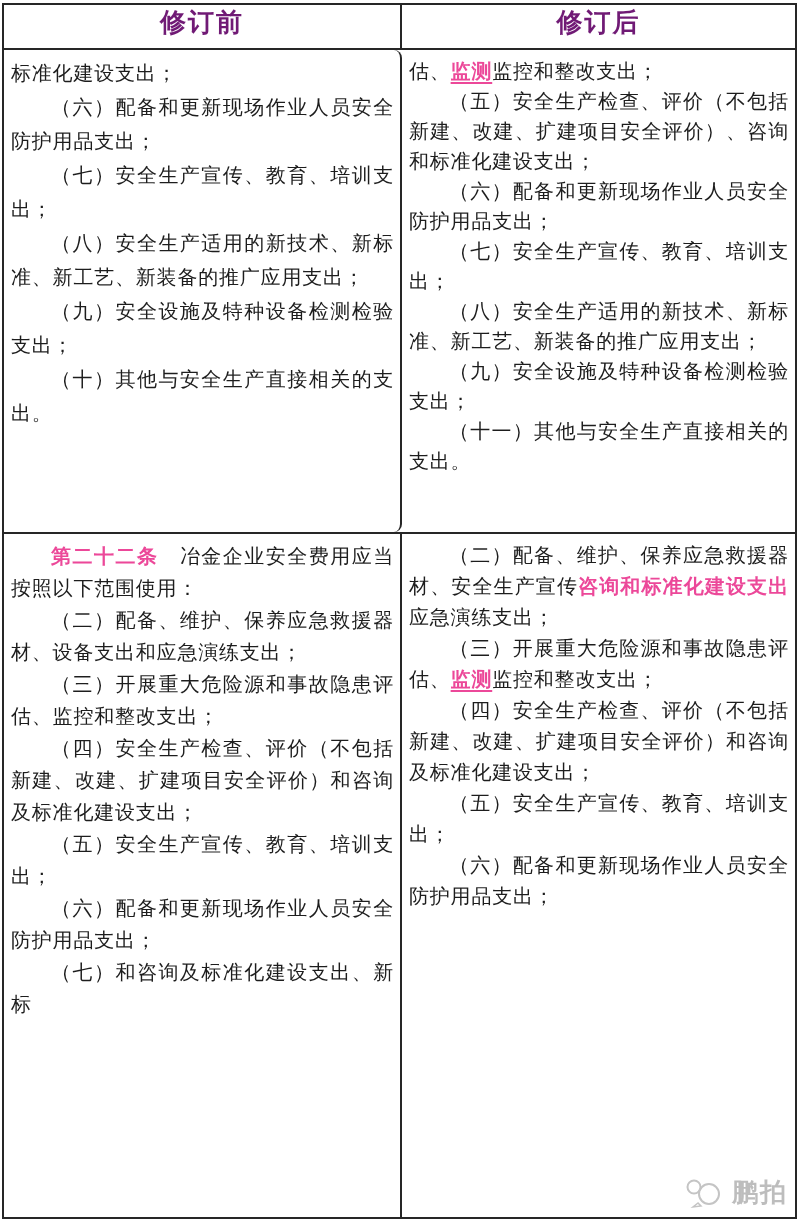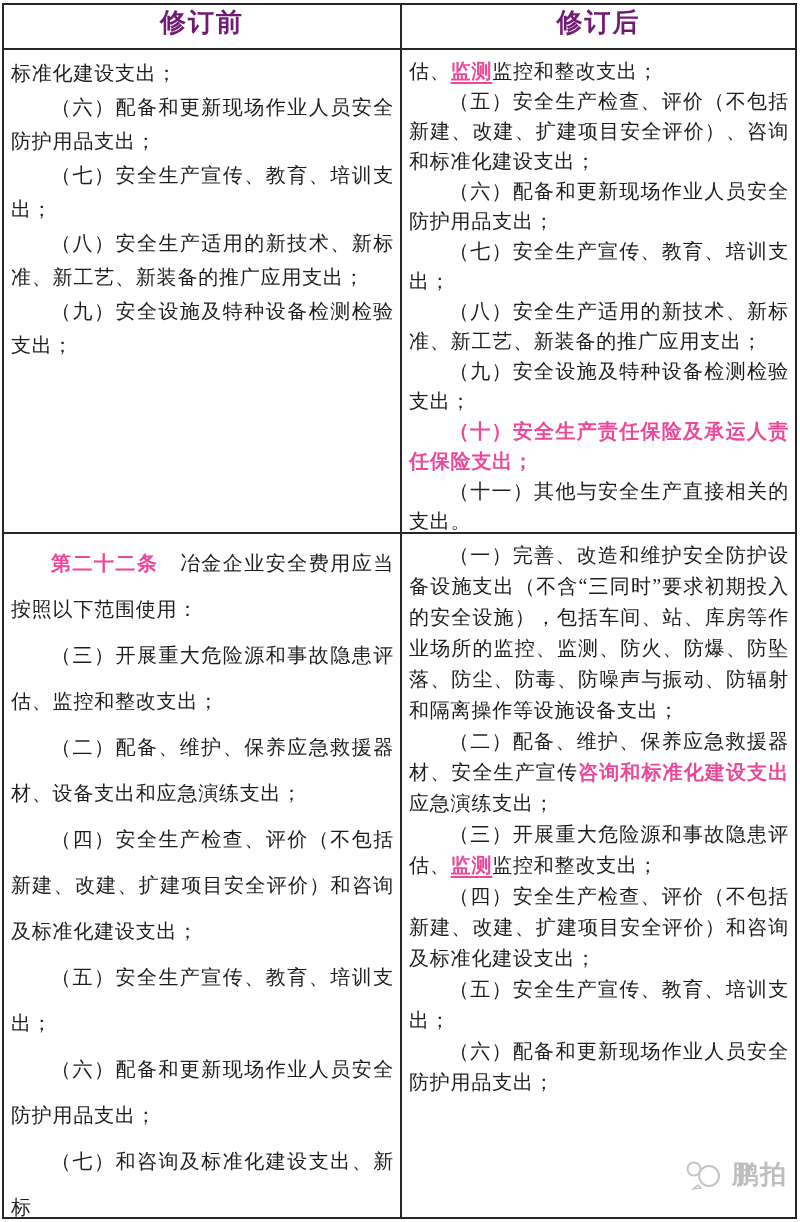--- a/index.html
+++ b/index.html
@@ -22,36 +22,36 @@
     font-weight:700;font-size:26px;letter-spacing:2px;color:#701a75;
   }
   .th.l{width:398px;border-right:2px solid #262626;}
   .th.r{flex:1;}
   .trow{display:flex;flex:0 0 auto;}
   .row1{height:484px;border-bottom:2px solid #262626;}
   .row2{flex:1;overflow:hidden;}
   .td{padding:6px 6px 0 7px;overflow:hidden;font-size:20px;letter-spacing:0.04em;}
   .td.l{width:398px;border-right:2px solid #262626;}
   .td.r{flex:1;}
-  .row1 .td.l{line-height:34px;}
+  .row1 .td.l{line-height:34px;border-radius:8px;}
   .row1 .td.r{line-height:30px;}
-  .row2 .td.l{line-height:46px;}
+  .row2 .td.l{line-height:32px;}
   .row2 .td.r{line-height:31px;}
   .td p{
     margin:0;text-indent:2em;
     text-align:justify;text-align-last:left;text-justify:inter-character;
   }
   .td p.noindent{text-indent:0;}
   .b{
     font-family:"Liberation Sans","DejaVu Sans",sans-serif;
     font-weight:700;color:#ec4899;
   }
   .u{text-decoration:underline;text-underline-offset:4px;text-decoration-thickness:2px;}
   .watermark{
-    position:absolute;right:12px;bottom:30px;
+    position:absolute;right:12px;bottom:12px;
     display:flex;align-items:center;gap:6px;
     color:#bdbdbd;
     font-family:"Liberation Sans","DejaVu Sans",sans-serif;
     font-weight:700;font-size:26px;letter-spacing:2px;
     pointer-events:none;
   }
   .watermark svg{display:block;}
 </style>
 </head>
 <body>
@@ -66,44 +66,43 @@
         <span>修订后</span>
       </div>
     </div>
     <div class="trow row1">
       <div class="td l">
           <p class="noindent"><span>标准化建设支出；</span></p>
           <p><span>（六）配备和更新现场作业人员安全防护用品支出；</span></p>
           <p><span>（七）安全生产宣传、教育、培训支出；</span></p>
           <p><span>（八）安全生产适用的新技术、新标准、新工艺、新装备的推广应用支出；</span></p>
           <p><span>（九）安全设施及特种设备检测检验支出；</span></p>
+          <p><span>（十）其他与安全生产直接相关的支出。</span></p>
         </div>
       <div class="td r">
           <p class="noindent"><span>估、</span><span class="b u">监测</span><span>监控和整改支出；</span></p>
           <p><span>（五）安全生产检查、评价（不包括新建、改建、扩建项目安全评价）、咨询和标准化建设支出；</span></p>
           <p><span>（六）配备和更新现场作业人员安全防护用品支出；</span></p>
           <p><span>（七）安全生产宣传、教育、培训支出；</span></p>
           <p><span>（八）安全生产适用的新技术、新标准、新工艺、新装备的推广应用支出；</span></p>
           <p><span>（九）安全设施及特种设备检测检验支出；</span></p>
-          <p><span class="b">（十）安全生产责任保险及承运人责任保险支出；</span></p>
           <p><span>（十一）其他与安全生产直接相关的支出。</span></p>
         </div>
     </div>
     <div class="trow row2">
       <div class="td l">
           <p><span class="b">第二十二条</span><span>　冶金企业安全费用应当按照以下范围使用：</span></p>
+          <p><span>（二）配备、维护、保养应急救援器材、设备支出和应急演练支出；</span></p>
           <p><span>（三）开展重大危险源和事故隐患评估、监控和整改支出；</span></p>
-          <p><span>（二）配备、维护、保养应急救援器材、设备支出和应急演练支出；</span></p>
           <p><span>（四）安全生产检查、评价（不包括新建、改建、扩建项目安全评价）和咨询及标准化建设支出；</span></p>
           <p><span>（五）安全生产宣传、教育、培训支出；</span></p>
           <p><span>（六）配备和更新现场作业人员安全防护用品支出；</span></p>
           <p><span>（七）和咨询及标准化建设支出、新标</span></p>
         </div>
       <div class="td r">
-          <p><span>（一）完善、改造和维护安全防护设备设施支出（不含“三同时”要求初期投入的安全设施），包括车间、站、库房等作业场所的监控、监测、防火、防爆、防坠落、防尘、防毒、防噪声与振动、防辐射和隔离操作等设施设备支出；</span></p>
           <p><span>（二）配备、维护、保养应急救援器材、安全生产宣传</span><span class="b">咨询和标准化建设支出</span><span>应急演练支出；</span></p>
           <p><span>（三）开展重大危险源和事故隐患评估、</span><span class="b u">监测</span><span>监控和整改支出；</span></p>
           <p><span>（四）安全生产检查、评价（不包括新建、改建、扩建项目安全评价）和咨询及标准化建设支出；</span></p>
           <p><span>（五）安全生产宣传、教育、培训支出；</span></p>
           <p><span>（六）配备和更新现场作业人员安全防护用品支出；</span></p>
         </div>
     </div>
   </div>
 
   <div class="watermark">

